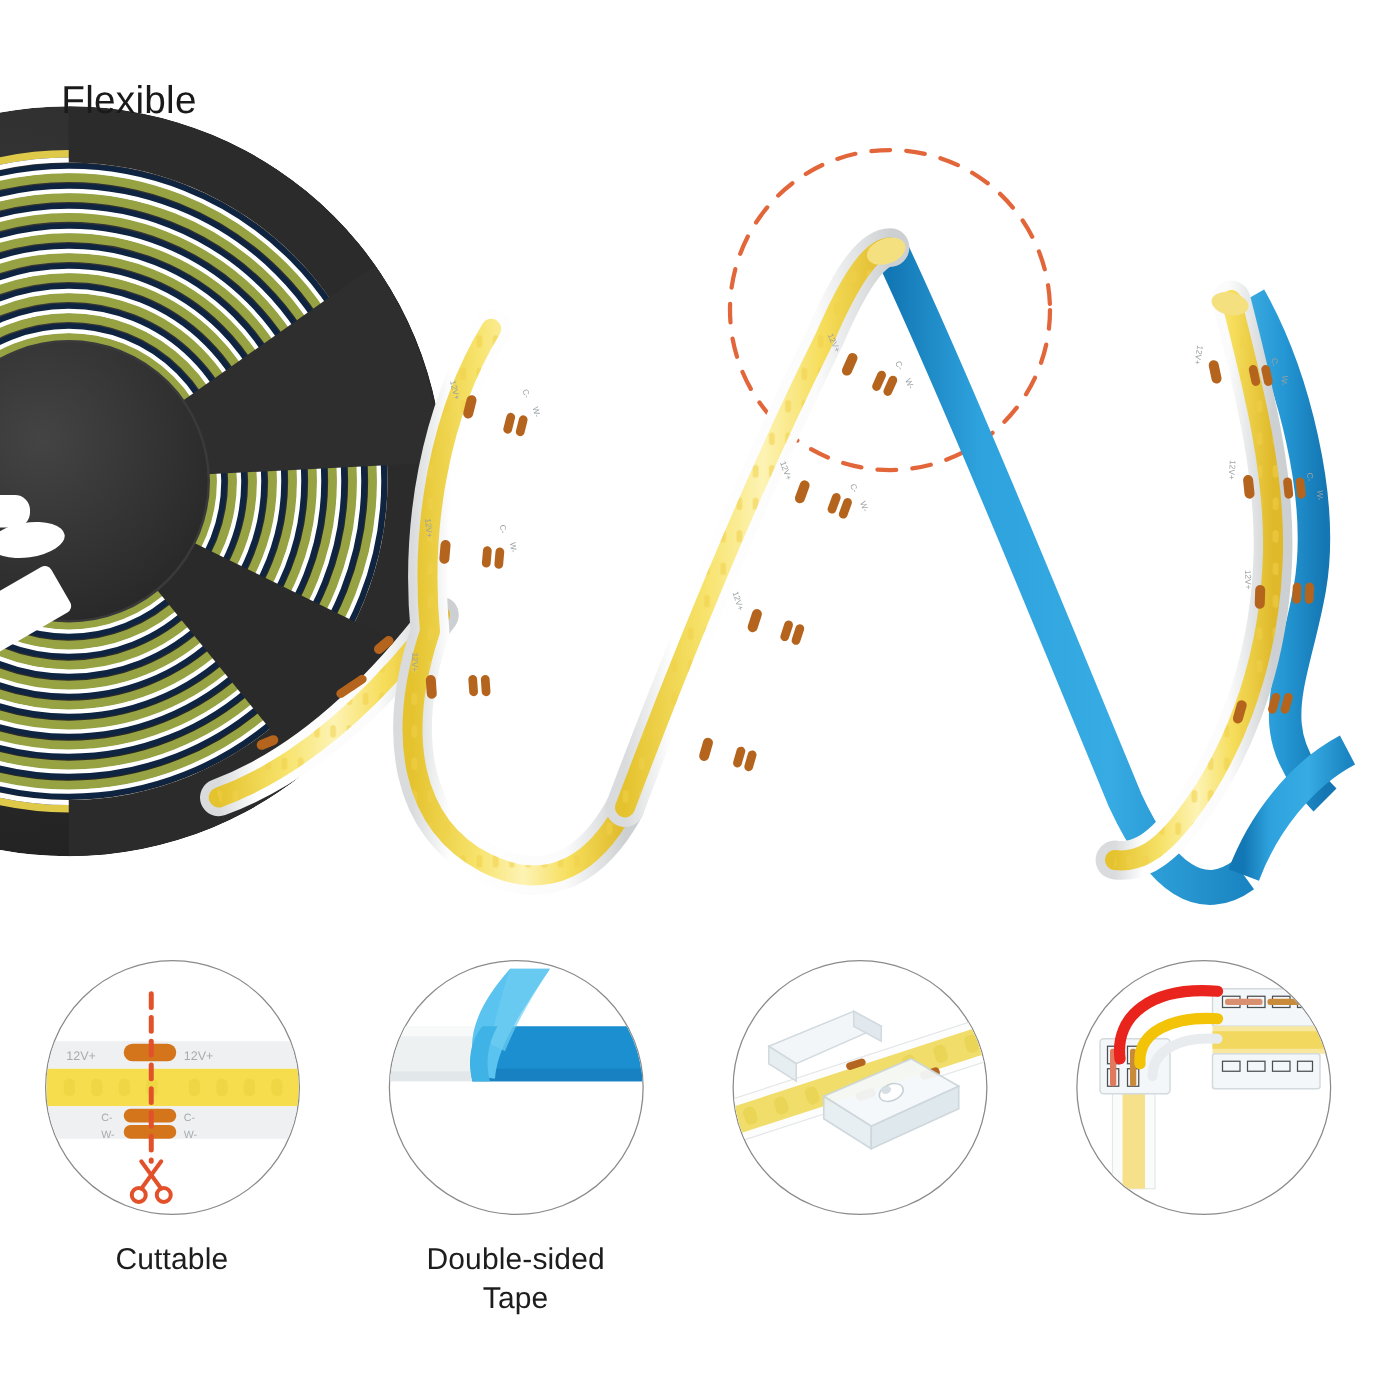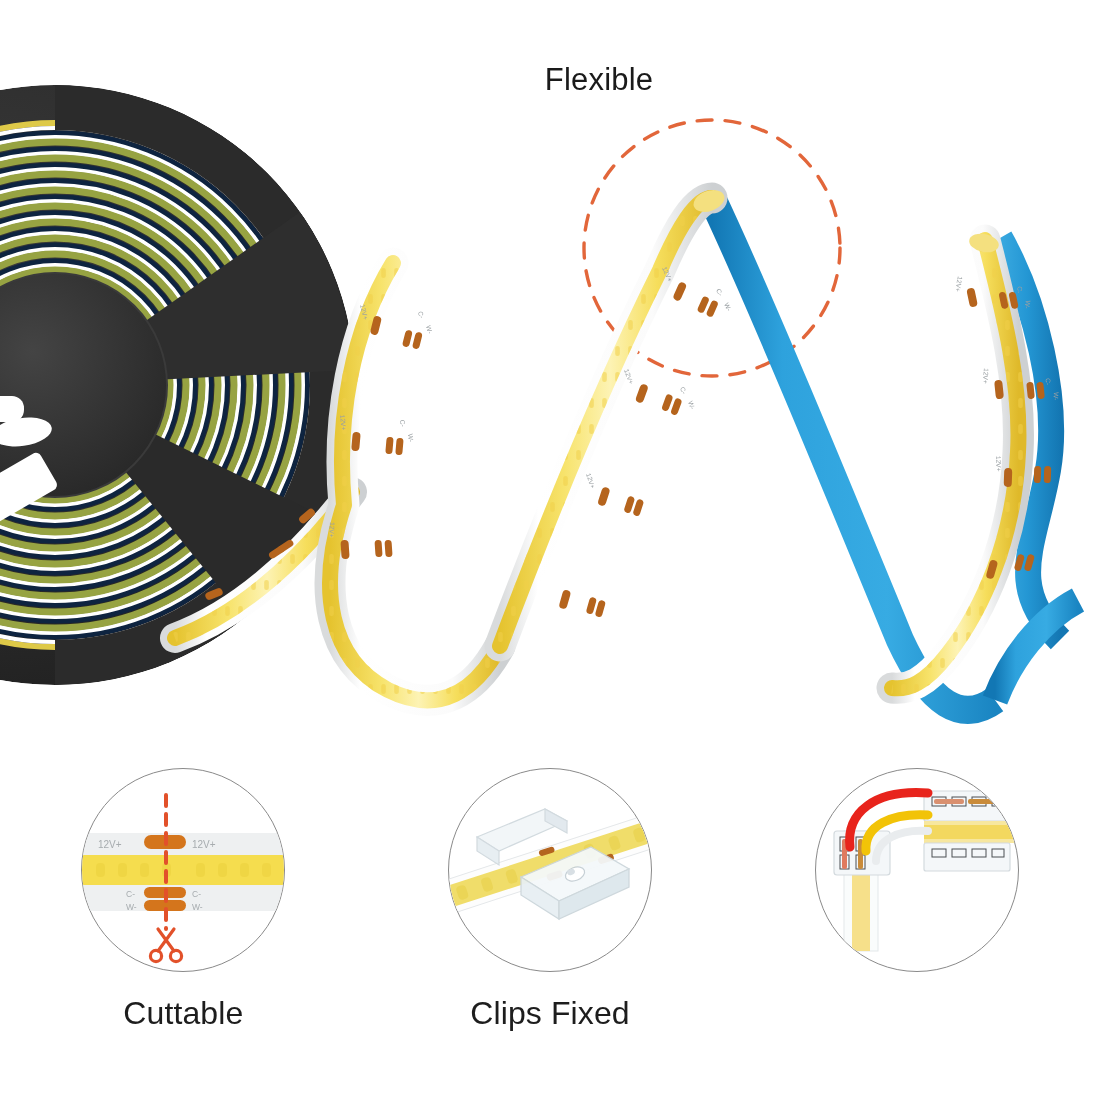--- a/index.html
+++ b/index.html
@@ -15,21 +15,21 @@
 
   #stage { position:absolute; inset:0; width:1100px; height:1100px; }
 
   
   .hero { position:absolute; left:0; top:0; width:1100px; height:760px; }
   .hero svg { position:absolute; left:0; top:0; }
 
   .flex-label {
     position:absolute;
     left:0; top:62px; width:1100px;
-    text-align:center;
+    text-align:left;
     font-size:31px;
     letter-spacing:.2px;
     color:#1a1a1a;
     pointer-events:none;
     text-decoration:underline;
   }
   .flex-label span { display:inline-block; transform:translateX(49px); }
 
   
   .features {
@@ -49,21 +49,21 @@
     border-radius:50%;
     border:1.15px solid #8a8a8a;
     overflow:hidden;
     position:relative;
     background:#fff;
   }
   .badge svg { position:absolute; left:0; top:0; }
   .feature-label {
     margin-top:21px;
     text-align:center;
-    font-size:32px;
+    font-size:24px;
     line-height:1.28;
     color:#1d1d1d;
     white-space:pre-line;
     letter-spacing:.1px;
   }
 </style>
 </head>
 <body>
 
 <div id="stage">
@@ -351,20 +351,40 @@
             <text x="44" y="128" font-size="8.5">C-</text>
             <text x="110" y="128" font-size="8.5">C-</text>
             <text x="44" y="141" font-size="8.5">W-</text>
             <text x="110" y="141" font-size="8.5">W-</text>
           </g>
         </svg>
       </div>
       <div class="feature-label">Cuttable</div>
     </div>
 
+    <div class="feature">
+      <div class="badge">
+        <svg width="204" height="204" viewBox="0 0 204 204">
+
+          <rect x="0" y="52" width="204" height="44" fill="#eef1f2"></rect>
+          <rect x="0" y="52" width="204" height="8" fill="#f8fafa"></rect>
+          <rect x="0" y="88" width="204" height="8" fill="#e2e7e9"></rect>
+
+          <path d="M66 96 L204 96 L204 52 L74 52 C66 60, 62 78, 66 96 Z" fill="#1b8fd0"></path>
+          <path d="M66 96 L204 96 L204 86 L66 86 Z" fill="#1781c1"></path>
+
+          <path d="M70 92 C 60 66, 66 40, 96 6 L128 6 C 104 42, 86 68, 84 94 Z" fill="#5ac3ef"></path>
+          <path d="M96 6 L128 6 C 112 30, 100 52, 92 72 L80 66 C 84 46, 90 24, 96 6 Z" fill="#6ecdf2" opacity="0.7"></path>
+
+          <path d="M66 96 C 62 80, 64 64, 74 52 L86 52 C 78 66, 76 82, 80 96 Z" fill="#3fb3e6"></path>
+        </svg>
+      </div>
+      <div class="feature-label">Double-sided
+Tape</div>
+    </div>
 
     <div class="feature">
       <div class="badge">
         <svg width="204" height="204" viewBox="0 0 204 204">
 
           <g transform="rotate(-18 102 102)">
             <rect x="-40" y="78" width="290" height="34" fill="#fdfdfd" stroke="#e4e7e9" stroke-width="1"></rect>
             <rect x="-40" y="84" width="290" height="22" fill="#f0dd6a"></rect>
             <g fill="#e8d24f" opacity="0.7">
               <rect x="-20" y="88" width="10" height="14" rx="4"></rect>
@@ -392,21 +412,20 @@
           <g opacity="0.95">
             <path d="M72 108 L142 78 L180 100 L110 132 Z" fill="#f4f8fa" stroke="#ccd6db" stroke-width="1.3"></path>
             <path d="M72 108 L110 132 L110 150 L72 126 Z" fill="#e7eff3" stroke="#ccd6db" stroke-width="1.3"></path>
             <path d="M110 132 L180 100 L180 118 L110 150 Z" fill="#dde7ec" stroke="#ccd6db" stroke-width="1.3"></path>
 
             <ellipse cx="126" cy="105" rx="10" ry="6.5" fill="#ffffff" stroke="#c4ced4" stroke-width="1.2" transform="rotate(-22 126 105)"></ellipse>
             <ellipse cx="122" cy="103" rx="4" ry="3" fill="#d6dee3" transform="rotate(-22 122 103)"></ellipse>
           </g>
         </svg>
       </div>
-      <div class="feature-label">Clips Fixed</div>
     </div>
 
     <div class="feature">
       <div class="badge">
         <svg width="204" height="204" viewBox="0 0 204 204">
 
           <g>
             <rect x="28" y="62" width="34" height="120" fill="#fafcfc" stroke="#e3e8ea" stroke-width="1"></rect>
             <rect x="36" y="92" width="18" height="90" fill="#f6e08a"></rect>
 

